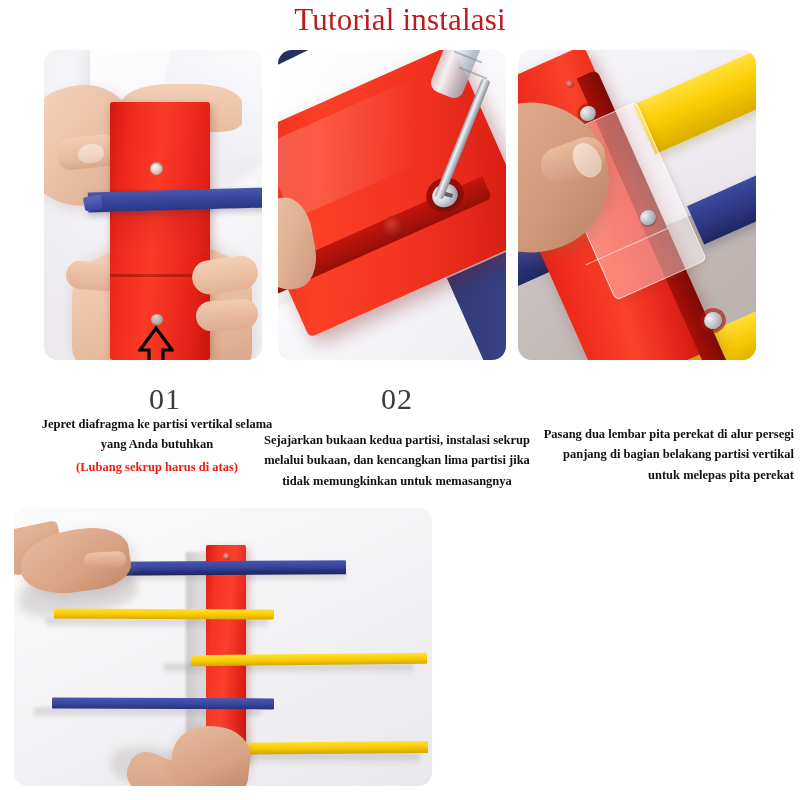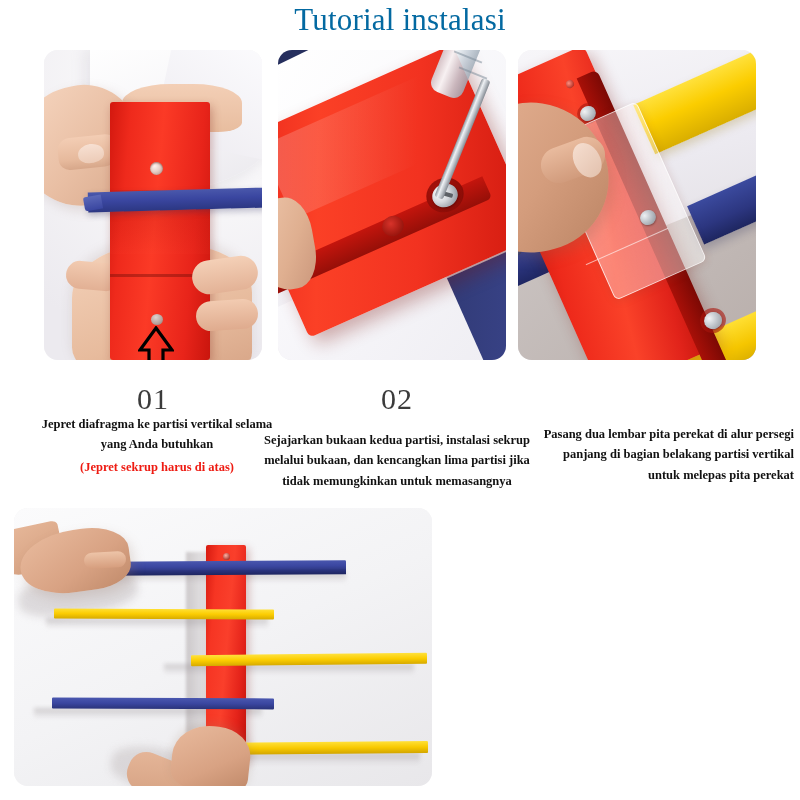--- a/index.html
+++ b/index.html
@@ -8,21 +8,21 @@
     background: #ffffff;
     font-family: "Liberation Serif", "DejaVu Serif", serif;
     overflow: hidden;
   }
   #page { position: relative; width: 800px; height: 800px; }
 
   
   .title {
     position: absolute; left: 0; top: 2px; width: 800px;
     text-align: center;
-    font-size: 31px; color: #0369a1;
+    font-size: 31px; color: #b91c1c;
     letter-spacing: .2px;
     font-family: "Liberation Serif", "DejaVu Serif", serif;
   }
 
   
   .photo {
     position: absolute; overflow: hidden;
     border-radius: 14px;
     background: #f3f2f4;
   }
@@ -457,21 +457,21 @@
     letter-spacing: 1px;
   }
   .caption {
     position: absolute; text-align: center;
     font-size: 12.5px; line-height: 1.62;
     color: #111111; font-weight: bold;
     font-family: "Liberation Serif", "DejaVu Serif", serif;
   }
   .caption .note { color: #ee1b12; display: block; margin-top: 2px; }
 
-  .n1 { left: 44px;  top: 382px; width: 218px; }
+  .n1 { left: 56px;  top: 382px; width: 218px; }
   .c1 { left: 34px;  top: 414px; width: 246px; }
   .n2 { left: 288px; top: 382px; width: 218px; }
   .c2 { left: 262px; top: 430px; width: 270px; }
   .n3 { left: 518px; top: 382px; width: 238px; }
   .c3 { left: 538px; top: 424px; width: 256px; text-align: right; }
   .n4 { left: 560px; top: 560px; width: 140px; font-size: 40px; }
   .c4 { left: 450px; top: 652px; width: 348px; font-size: 13px; }
 </style>
 </head>
 <body>
@@ -543,21 +543,21 @@
     <div class="p3-screw2"></div>
     <div class="p3-screw3"></div>
     <div class="p3-hand"></div>
     <div class="p3-finger"></div>
     <div class="p3-nail"></div>
   </div>
 
   <div class="stepnum n1">01</div>
   <div class="caption c1">
     <span>Jepret diafragma ke partisi vertikal selama yang Anda butuhkan</span>
-    <span class="note">(Jepret sekrup harus di atas)</span>
+    <span class="note">(Lubang sekrup harus di atas)</span>
   </div>
 
   <div class="stepnum n2">02</div>
   <div class="caption c2">
     <span>Sejajarkan bukaan kedua partisi, instalasi sekrup melalui bukaan, dan kencangkan lima partisi jika tidak memungkinkan untuk memasangnya</span>
   </div>
 
   <div class="caption c3">
     <span>Pasang dua lembar pita perekat di alur persegi panjang di bagian belakang partisi vertikal untuk melepas pita perekat</span>
   </div>

